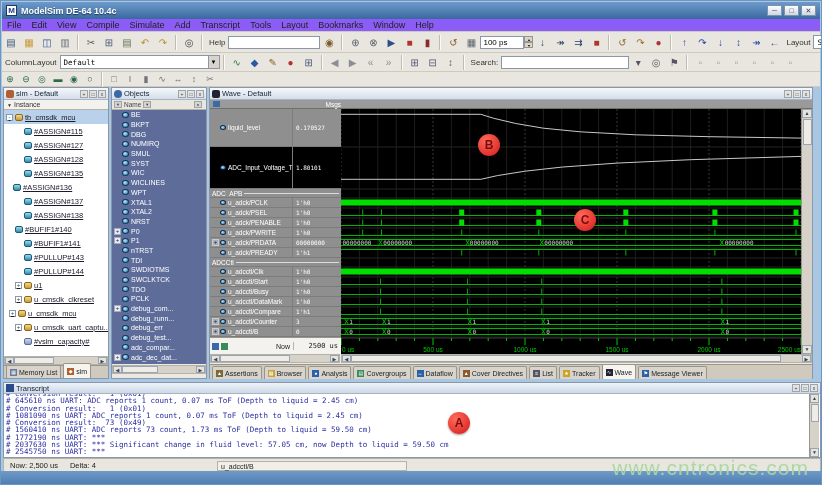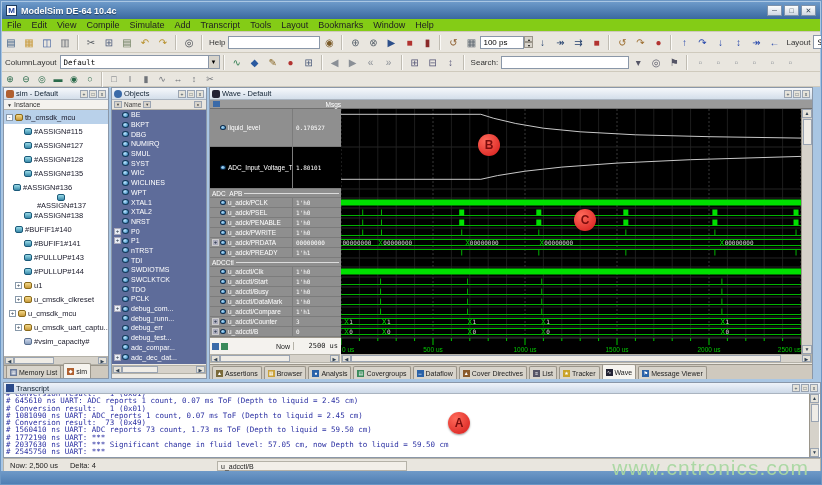--- a/index.html
+++ b/index.html
@@ -4,21 +4,21 @@
 <style>
   html,body{margin:0;padding:0;background:#fff;}
   *{box-sizing:border-box;}
   .frame{position:relative;width:822px;height:485px;background:#a9c6e3;font-family:"Liberation Sans",sans-serif;overflow:hidden;border:1px solid #6b96c4;}
   
   .titlebar{position:absolute;left:1px;top:1px;width:818px;height:17px;background:linear-gradient(#6d9aca,#3a699f);display:flex;align-items:center;padding:0 4px;}
   .appicon{width:11px;height:11px;background:#fff;border:1px solid #1d3a5c;color:#20409a;font-size:8px;font-weight:bold;line-height:9px;text-align:center;margin-right:4px;}
   .titletext{color:#fff;font-size:9px;font-weight:bold;text-shadow:0 1px 1px #1d3a5c;flex:1;}
   .winbtn{width:15px;height:11px;margin-left:2px;background:linear-gradient(#fdfdfd,#cfd8e4);border:1px solid #7d92ab;font-size:7px;line-height:9px;text-align:center;color:#345;}
   
-  .menubar{position:absolute;left:1px;top:18px;width:818px;height:13px;background:#84cc16;border-bottom:1px solid #cfcabd;display:flex;align-items:center;font-size:9px;color:#222;}
+  .menubar{position:absolute;left:1px;top:18px;width:818px;height:13px;background:#8b5cf6;border-bottom:1px solid #cfcabd;display:flex;align-items:center;font-size:9px;color:#222;}
   .menu-item{padding:0 5px;}
   
   .tb{position:absolute;left:1px;width:818px;background:#e9e6df;display:flex;align-items:center;border-bottom:1px solid #cfcabd;}
   #tb1{top:31px;height:21px;}
   #tb2{top:52px;height:19px;}
   #tb3{top:71px;height:15px;}
   .ti{width:16px;height:15px;display:inline-flex;align-items:center;justify-content:center;font-size:10px;margin:0 1px;flex:none;}
   #tb3 .ti{width:14px;height:12px;font-size:9px;}
   .tsep{width:2px;height:15px;border-left:1px solid #c0bcb2;border-right:1px solid #fbfaf7;margin:0 3px;flex:none;}
   .tlabel{font-size:8px;color:#333;margin:0 3px;flex:none;}
@@ -31,21 +31,21 @@
   
   .panel{position:absolute;top:86px;background:#ece9e2;border:1px solid #8a97a8;}
   .phdr{height:12px;background:linear-gradient(#f6f8fb,#d3deea);border-bottom:1px solid #aab4c0;display:flex;align-items:center;font-size:7.5px;color:#123;padding:0 2px;}
   .phdr .ic{width:8px;height:8px;margin-right:2px;flex:none;}
   .phdr .t{flex:1;white-space:nowrap;overflow:hidden;}
   .pbtn{width:8px;height:8px;margin-left:1px;background:#e6e3da;border:1px solid #9aa4b2;font-size:5px;line-height:6px;text-align:center;color:#345;flex:none;}
   
   #simpanel{left:2px;width:106px;height:292px;}
   .colhdr{height:10px;background:#f4f2ee;border-bottom:1px solid #b5b2a8;font-size:7px;color:#333;display:flex;align-items:center;padding:0 3px;}
   #simtree{position:absolute;left:0;top:22px;width:104px;height:246px;background:#fff;overflow:hidden;}
-  .trow{height:14px;display:flex;align-items:center;font-size:7.5px;color:#1a1a2a;white-space:nowrap;}
+  .trow{height:14px;display:flex;align-items:center;font-size:7.5px;color:#1a1a2a;white-space:nowrap;text-decoration:underline;}
   .trow .exp{width:7px;height:7px;border:1px solid #8899aa;background:#fff;font-size:6px;line-height:5px;text-align:center;color:#345;margin-right:2px;flex:none;}
   .trow .noexp{width:9px;flex:none;}
   .trow .chip{width:8px;height:7px;border-radius:2px;margin-right:2px;flex:none;}
   .chip.mod{background:linear-gradient(#f5d98a,#c89b3c);border:1px solid #8a6a1a;}
   .chip.proc{background:linear-gradient(#9adbe8,#3a8aaa);border:1px solid #1a5a7a;}
   .chip.cap{background:linear-gradient(#cfd8ea,#8aa0c0);border:1px solid #5a7090;}
   .trow.sel{background:#b9d1ea;}
   .hscroll{position:absolute;height:9px;background:#d6d2ca;border:1px solid #b5b2a8;display:flex;align-items:stretch;}
   .sbtn{width:9px;background:#e6e3da;border:1px solid #9aa4b2;font-size:5px;line-height:7px;text-align:center;color:#345;flex:none;}
   .sthumb{background:#efece6;border:1px solid #9aa4b2;flex:none;}
@@ -269,21 +269,21 @@
         <div class="trow" style="padding-left: 11px;">
           <span class="noexp"></span>
           <span class="chip proc"></span>
           <span>#ASSIGN#135</span>
         </div>
         <div class="trow" style="">
           <span class="noexp"></span>
           <span class="chip proc"></span>
           <span>#ASSIGN#136</span>
         </div>
-        <div class="trow" style="padding-left: 11px; flex-direction: column;">
+        <div class="trow" style="padding-left: 11px;">
           <span class="noexp"></span>
           <span class="chip proc"></span>
           <span>#ASSIGN#137</span>
         </div>
         <div class="trow" style="padding-left: 11px;">
           <span class="noexp"></span>
           <span class="chip proc"></span>
           <span>#ASSIGN#138</span>
         </div>
         <div class="trow" style="padding-left: 2px;">

